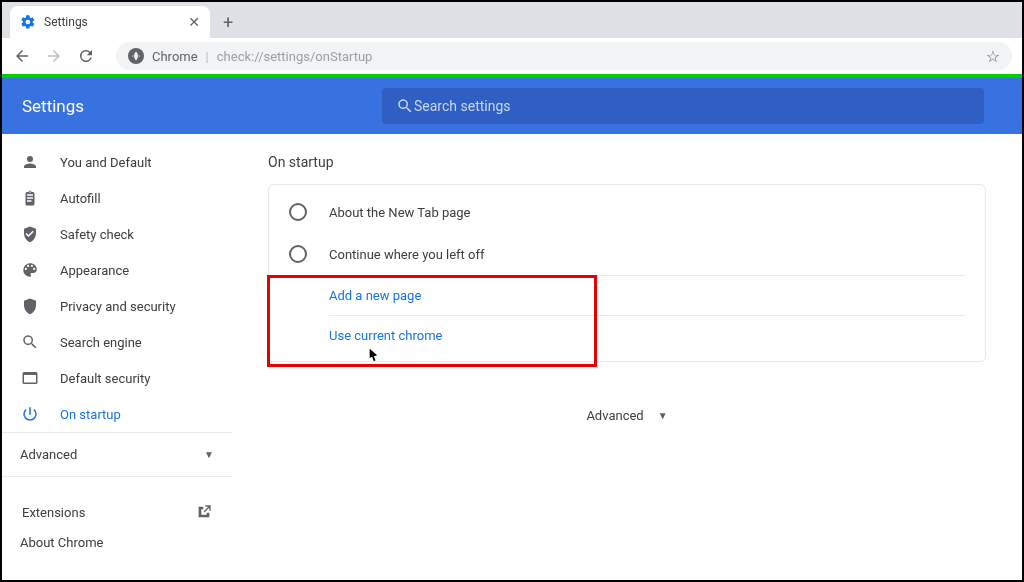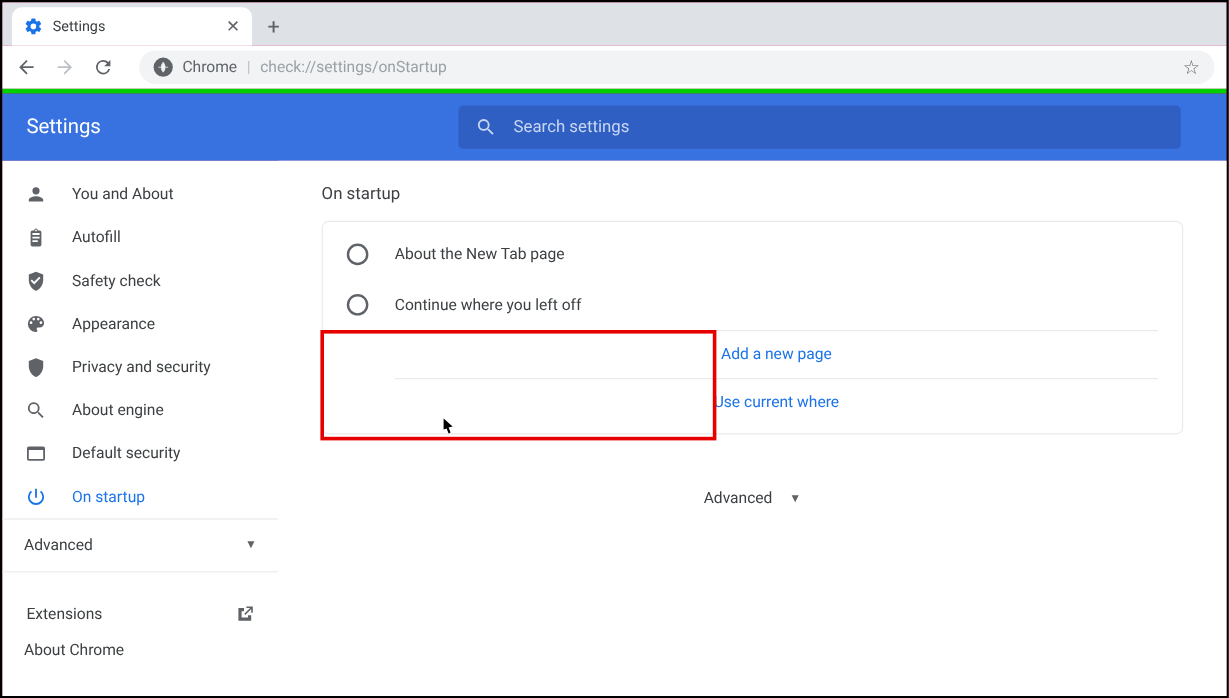--- a/index.html
+++ b/index.html
@@ -19,21 +19,21 @@
     .omni-icon { width:16px; height:16px; background:#5f6368; border-radius:50%; display:flex; align-items:center; justify-content:center; color:#fff; font-size:10px; }
     .omni-chrome { font-size:13px; color:#5f6368; }
     .omni-sep { font-size:13px; color:#bdc1c6; }
     .omni-url { font-size:13px; color:#9aa0a6; }
     .star { margin-left:auto; color:#5f6368; font-size:16px; }
     
     .greenbar { height:4px; background:#00d000; }
     
     .hdr { height:56px; background:#3871e0; display:flex; align-items:center; padding:0 20px; gap:20px; }
     .hdr-title { color:#fff; font-size:17px; font-weight:400; width:340px; }
-    .searchbox { flex:1; height:36px; background:#2f5fc2; border-radius:4px; display:flex; align-items:center; padding:0 14px; gap:14px; margin-right:18px; }
+    .searchbox { flex:1; height:36px; background:#2f5fc2; border-radius:4px; display:flex; align-items:center; padding:0 14px; margin-right:18px; }
     .searchbox svg { width:18px; height:18px; }
     .searchbox input { flex:1; background:none; border:none; outline:none; color:#c9d7f3; font-size:14px; }
     .searchbox input::placeholder { color:#c9d7f3; }
     
     .bodyrow { flex:1; display:flex; background:#fff; }
     .sidebar { width:230px; padding-top:10px; }
     .s-item { height:36px; display:flex; align-items:center; padding:0 18px; gap:20px; font-size:13px; color:#3c4043; cursor:pointer; border-radius:0 18px 18px 0; margin-right:10px; }
     .s-item.active { color:#1a73e8; }
     .s-item.active .s-icon { color:#1a73e8; }
     .s-icon { width:20px; height:20px; display:flex; align-items:center; justify-content:center; color:#5f6368; }
@@ -44,21 +44,21 @@
     .s-ext svg { margin-left:auto; width:16px; height:16px; stroke:#5f6368; fill:none; stroke-width:2; }
     .s-about { height:44px; display:flex; align-items:center; padding:0 18px; font-size:13px; color:#3c4043; cursor:pointer; }
     
     .main { flex:1; background:#fff; padding:20px 36px; position:relative; }
     .sect-title { font-size:14px; color:#3c4043; margin-bottom:14px; }
     .card { border:1px solid #e8eaed; border-radius:6px; padding:6px 0; position:relative; }
     .radio-row { display:flex; align-items:center; padding:12px 20px; gap:22px; font-size:13px; color:#3c4043; cursor:pointer; }
     .radio { width:18px; height:18px; border:2px solid #5f6368; border-radius:50%; display:flex; align-items:center; justify-content:center; }
     .radio.on { border-color:#1a73e8; }
     .radio.on::after { content:''; width:8px; height:8px; background:#1a73e8; border-radius:50%; }
-    .sub { padding:0 20px 0 60px;text-align:center; }
+    .sub { padding:0 20px 0 60px; }
     .sub-div { border-top:1px solid #e8eaed; margin:0 20px 0 60px; }
     .sub-link { padding:12px 0; font-size:13px; color:#1a73e8; cursor:pointer; }
     .hl { position:absolute; border:3px solid #e60000; pointer-events:none; }
     .cursor { position:absolute; width:20px; height:20px; pointer-events:none; }
     .adv-main { margin-top:46px; display:flex; justify-content:center; align-items:center; gap:14px; font-size:13px; color:#3c4043; cursor:pointer; }
     .adv-main .arrow { color:#5f6368; font-size:10px; }
   </style>
 </head>
 <body>
 
@@ -117,21 +117,21 @@
   </div>
 
   <div class="bodyrow">
     <div class="sidebar">
       <div class="s-item">
         <span class="s-icon">
             <svg viewBox="0 0 24 24">
               <path d="M12 12a4 4 0 1 0-4-4 4 4 0 0 0 4 4zm0 2c-2.67 0-8 1.34-8 4v2h16v-2c0-2.66-5.33-4-8-4z"></path>
             </svg>
           </span>
-        <span>You and About</span>
+        <span>You and Default</span>
       </div>
       <div class="s-item">
         <span class="s-icon">
             <svg viewBox="0 0 24 24">
               <path d="M16 4h-2a2 2 0 0 0-4 0H8a2 2 0 0 0-2 2v14a2 2 0 0 0 2 2h8a2 2 0 0 0 2-2V6a2 2 0 0 0-2-2zm-4-1a1 1 0 1 1-1 1 1 1 0 0 1 1-1zm2 14H8v-2h6zm2-4H8v-2h8zm0-4H8V7h8z"></path>
             </svg>
           </span>
         <span>Autofill</span>
       </div>
       <div class="s-item">
@@ -157,21 +157,21 @@
             </svg>
           </span>
         <span>Privacy and security</span>
       </div>
       <div class="s-item">
         <span class="s-icon">
             <svg viewBox="0 0 24 24">
               <path d="M15.5 14h-.79l-.28-.27a6.5 6.5 0 1 0-.7.7l.27.28v.79l5 4.99L20.49 19zM9.5 14A4.5 4.5 0 1 1 14 9.5 4.49 4.49 0 0 1 9.5 14z"></path>
             </svg>
           </span>
-        <span>About engine</span>
+        <span>Search engine</span>
       </div>
       <div class="s-item">
         <span class="s-icon">
             <svg viewBox="0 0 24 24">
               <path d="M4 4h16a2 2 0 0 1 2 2v12a2 2 0 0 1-2 2H4a2 2 0 0 1-2-2V6a2 2 0 0 1 2-2zm0 4v10h16V8z"></path>
             </svg>
           </span>
         <span>Default security</span>
       </div>
       <div class="s-item active">
@@ -207,21 +207,21 @@
         <div class="radio-row">
           <span class="radio"></span>
           <span>Continue where you left off</span>
         </div>
         <div class="sub-div"></div>
         <div class="sub">
           <div class="sub-link">Add a new page</div>
         </div>
         <div class="sub-div"></div>
         <div class="sub">
-          <div class="sub-link">Use current where</div>
+          <div class="sub-link">Use current chrome</div>
         </div>
         <div class="hl" style="left:-2px; top:90px; width:330px; height:92px;"></div>
         <svg class="cursor" style="left:94px; top:162px;" viewBox="0 0 24 24">
             <path fill="#000" d="M8 2v11l3-1 2 5 2-1-2-5 4-1z"></path>
           </svg>
       </div>
       <div class="adv-main">
         <span>Advanced</span>
         <span class="arrow">▼</span>
       </div>

